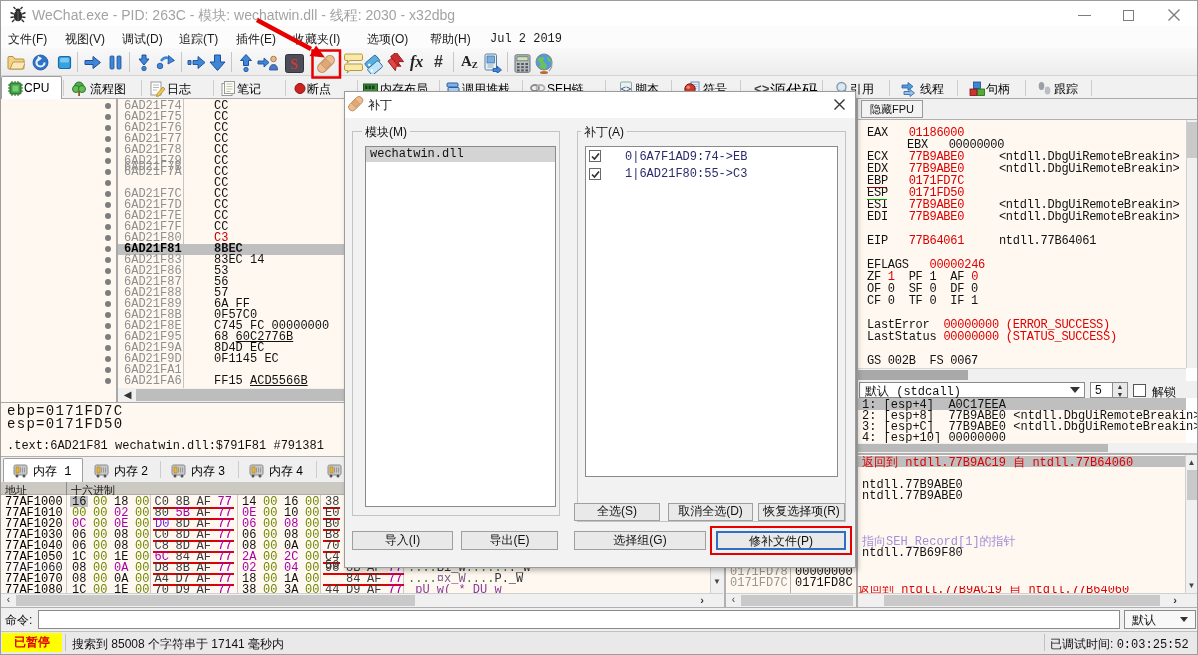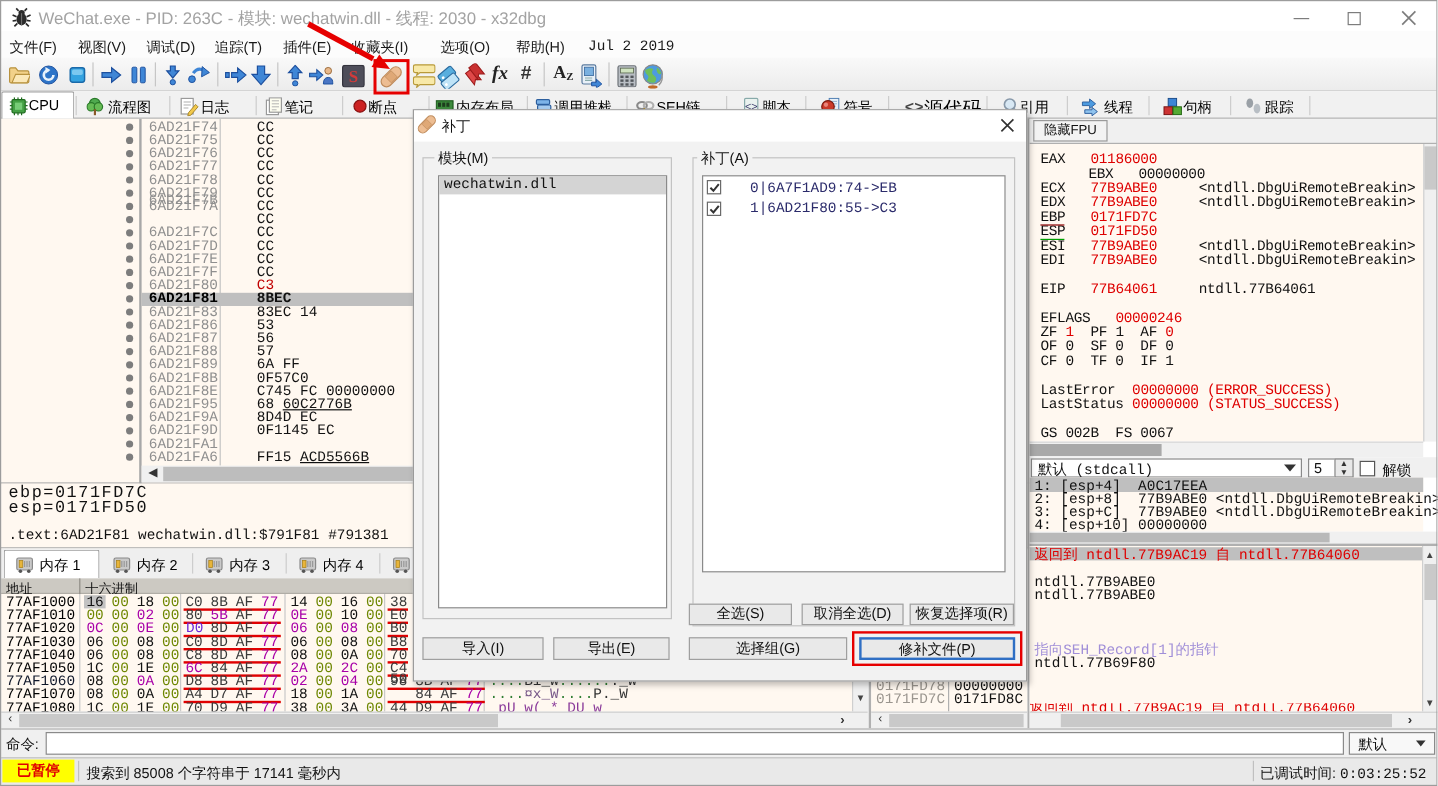--- a/index.html
+++ b/index.html
@@ -403,21 +403,21 @@
 <div class="a" style="left:1168px;top:594px;width:14px;height:12px;color:#333;font-size:11px;font-weight:bold;text-align:center;line-height:12px;">›</div>
 <div class="a" style="left:1px;top:456.5px;width:855px;height:150px;background:#efefef;"></div>
 <div class="a" style="left:3px;top:457.5px;width:80px;height:24.5px;background:#fff;border:1px solid #9f9f9f;border-bottom:none;border-radius:2px 2px 0 0;"></div>
 <svg class="a" style="left:12px;top:462px;" width="17" height="16" viewBox="0 0 17 16">
     <rect x="2" y="3" width="13" height="10" rx="1.5" fill="#c9c9c9" stroke="#8a8a8a"></rect>
     <rect x="4" y="5" width="3" height="6" fill="#e8b53a" stroke="#a8801a" stroke-width="0.6"></rect>
     <path d="M8.5 5.5v5M10.5 5.5v5M12.5 5.5v5" stroke="#999" stroke-width="1"></path>
     <circle cx="5" cy="14" r="1.5" fill="#555"></circle>
     <circle cx="12" cy="14" r="1.5" fill="#555"></circle>
   </svg>
-<div class="a" style="left:33px;top:463px;font-size:12px;color:#000;">内存 1</div>
+<div class="a" style="left:33px;top:463px;font-size:12px;color:#000;font-family:Liberation Mono, monospace;">内存 1</div>
 <div class="a" style="left:160px;top:461px;width:1px;height:17px;background:#cdcdcd;"></div>
 <svg class="a" style="left:93px;top:462px;" width="17" height="16" viewBox="0 0 17 16">
     <rect x="2" y="3" width="13" height="10" rx="1.5" fill="#c9c9c9" stroke="#8a8a8a"></rect>
     <rect x="4" y="5" width="3" height="6" fill="#e8b53a" stroke="#a8801a" stroke-width="0.6"></rect>
     <path d="M8.5 5.5v5M10.5 5.5v5M12.5 5.5v5" stroke="#999" stroke-width="1"></path>
     <circle cx="5" cy="14" r="1.5" fill="#555"></circle>
     <circle cx="12" cy="14" r="1.5" fill="#555"></circle>
   </svg>
 <div class="a" style="left:114px;top:463px;font-size:12px;color:#000;">内存 2</div>
 <div class="a" style="left:238px;top:461px;width:1px;height:17px;background:#cdcdcd;"></div>

